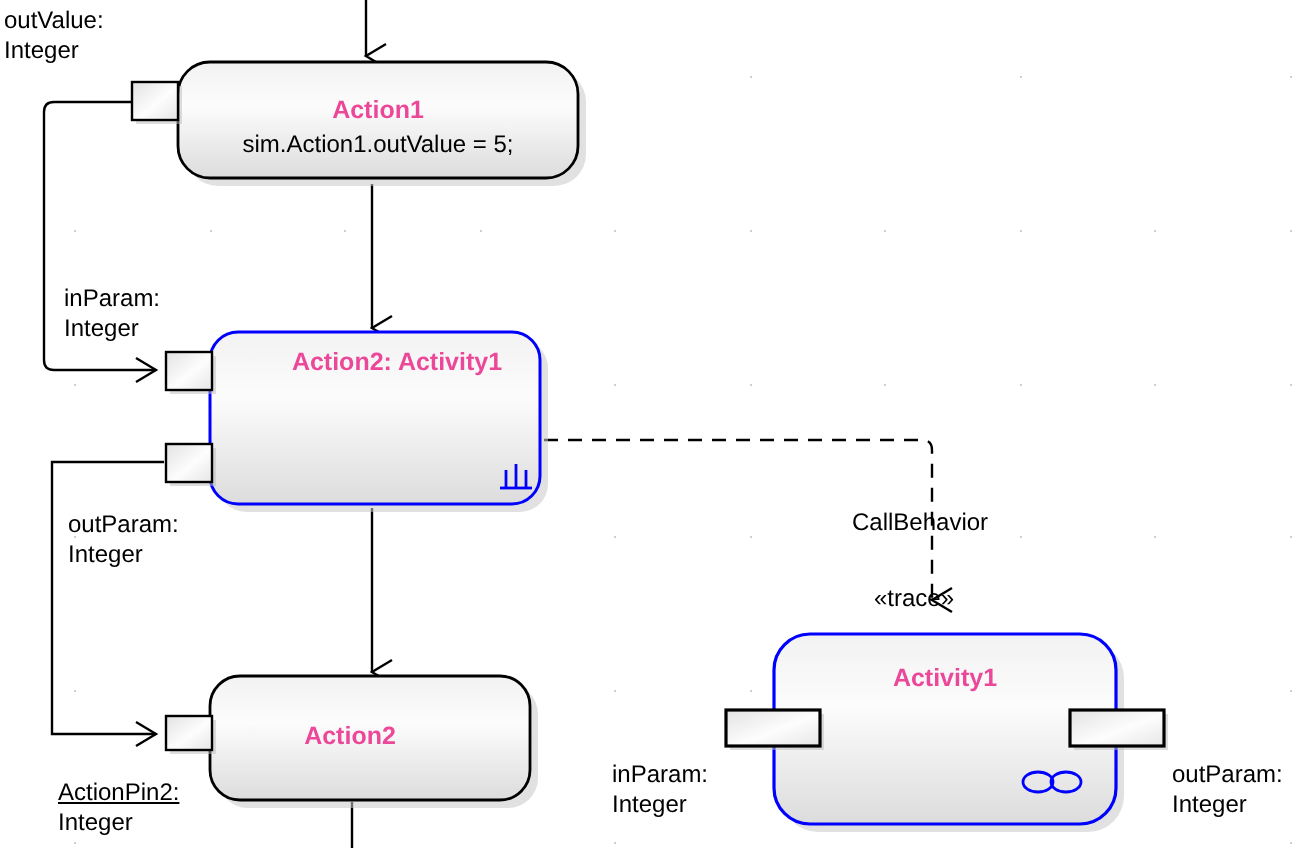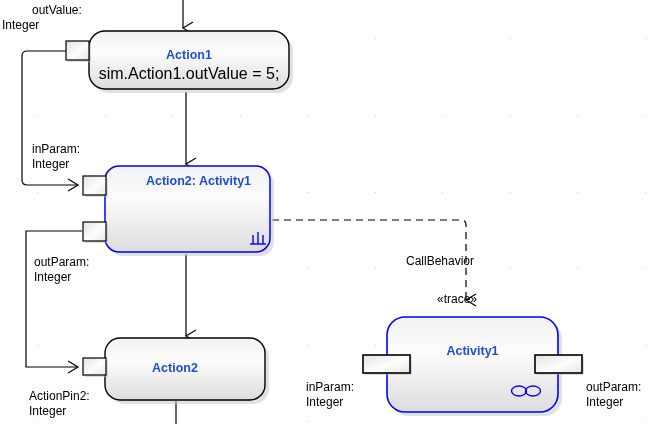--- a/index.html
+++ b/index.html
@@ -18,28 +18,28 @@
     font-size:12px;
     color:#000000;
     line-height:14px;
     white-space:pre;
   }
   .node-title{
     position:absolute;
     font-family:"Liberation Sans", sans-serif;
     font-size:12.5px;
     font-weight:bold;
-    color:#1d4ed8;
+    color:#ec4899;
     white-space:pre;
     text-align:center;
   }
   .node-body{
     position:absolute;
     font-family:"Liberation Sans", sans-serif;
-    font-size:16px;
+    font-size:12px;
     font-weight:normal;
     color:#000000;
     white-space:pre;
     text-align:center;
   }
 </style>
 </head>
 <body>
 
 <div id="canvas">
@@ -198,36 +198,36 @@
     </g>
   </svg>
 
   <div class="node-title" style="left:89px;top:48px;width:200px;">Action1</div>
   <div class="node-body" style="left:89px;top:65px;width:200px;">sim.Action1.outValue = 5;</div>
 
   <div class="node-title" style="left:116px;top:174px;width:165px;">Action2: Activity1</div>
 
   <div class="node-title" style="left:105px;top:361px;width:140px;">Action2</div>
 
-  <div class="node-title" style="left:387px;top:344px;width:171px;">Activity1</div>
-
-  <div class="lbl" style="left:2px;top:3px;margin-left:30px;">outValue:</div>
+  <div class="node-title" style="left:387px;top:332px;width:171px;">Activity1</div>
+
+  <div class="lbl" style="left:2px;top:3px;">outValue:</div>
   <div class="lbl" style="left:2px;top:18px;">Integer</div>
 
   <div class="lbl" style="left:32px;top:142px;">inParam:</div>
   <div class="lbl" style="left:32px;top:157px;">Integer</div>
 
   <div class="lbl" style="left:34px;top:255px;">outParam:</div>
   <div class="lbl" style="left:34px;top:270px;">Integer</div>
 
-  <div class="lbl" style="left:29px;top:389px;">ActionPin2:</div>
+  <div class="lbl" style="left:29px;top:389px;text-decoration:underline;">ActionPin2:</div>
   <div class="lbl" style="left:29px;top:404px;">Integer</div>
 
   <div class="lbl" style="left:306px;top:380px;">inParam:</div>
   <div class="lbl" style="left:306px;top:395px;">Integer</div>
 
   <div class="lbl" style="left:586px;top:380px;">outParam:</div>
   <div class="lbl" style="left:586px;top:395px;">Integer</div>
 
-  <div class="lbl" style="left:406px;top:254px;">CallBehavior</div>
+  <div class="lbl" style="left:426px;top:254px;">CallBehavior</div>
   <div class="lbl" style="left:437px;top:292px;">«trace»</div>
 
 </div>
 
 </body></html>

